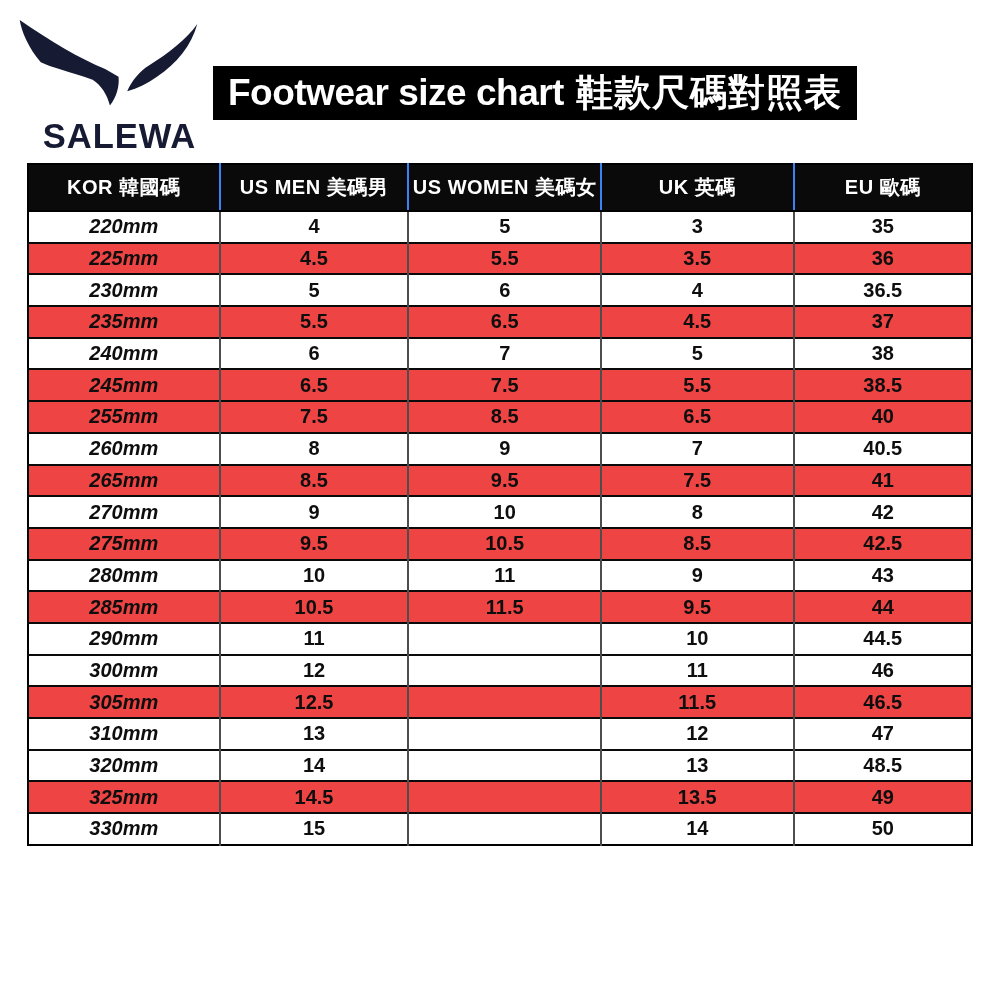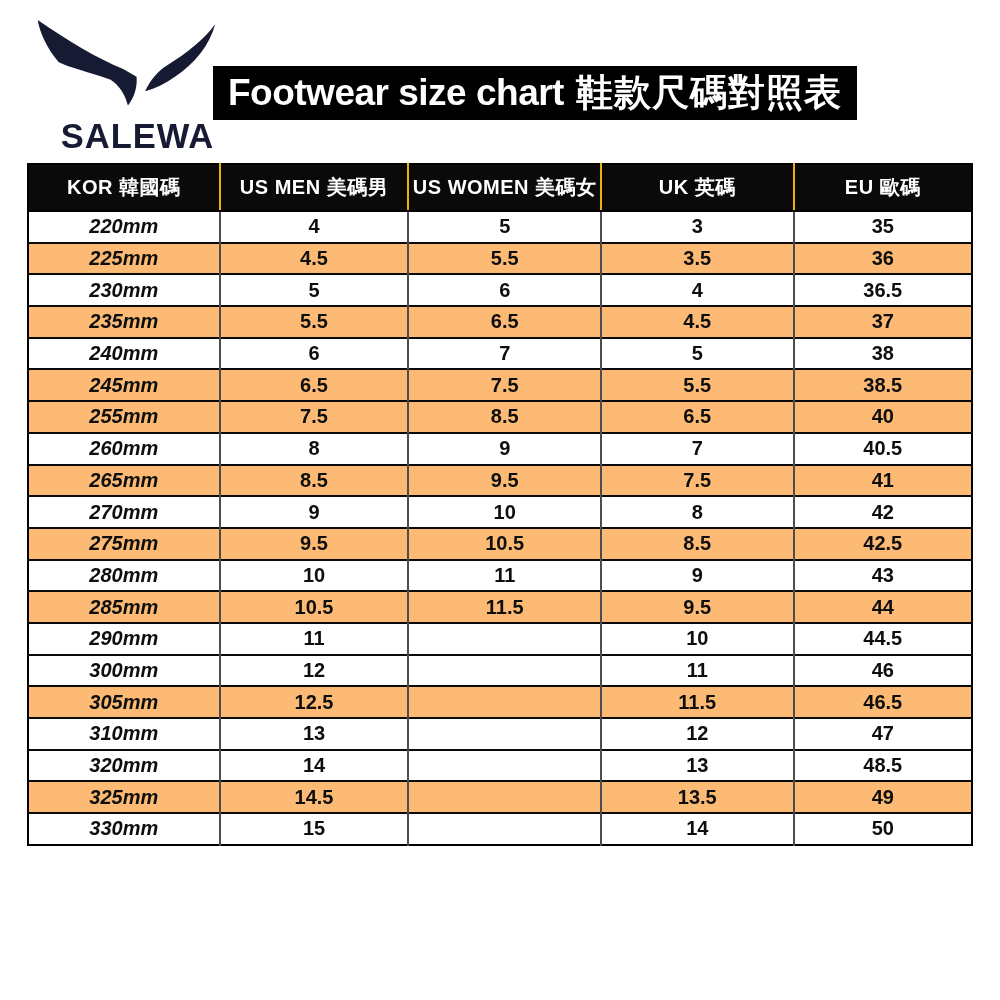--- a/index.html
+++ b/index.html
@@ -5,21 +5,21 @@
   * { margin:0; padding:0; box-sizing:border-box; }
   html,body { background:#ffffff; }
   body {
     width:1000px; height:1000px;
     font-family:"Liberation Sans", sans-serif;
     position:relative; overflow:hidden;
   }
   .page { position:absolute; inset:0; background:#ffffff; }
 
   
-  .logo-block { position:absolute; left:30px; top:12px; width:192px; height:142px; }
+  .logo-block { position:absolute; left:12px; top:12px; width:192px; height:142px; }
   .logo-block svg { width:100%; height:100%; display:block; }
 
   
   .titlebar {
     position:absolute; left:213px; top:66px;
     background:#000000; color:#ffffff;
     font-weight:bold; font-size:37px; line-height:1.0;
     padding:8px 15px 9px 15px;
     letter-spacing:-0.5px; white-space:nowrap;
   }
@@ -34,35 +34,35 @@
   table.size-chart col.c1 { width:20.3%; }
   table.size-chart col.c2 { width:20.0%; }
   table.size-chart col.c3 { width:20.4%; }
   table.size-chart col.c4 { width:20.4%; }
   table.size-chart col.c5 { width:18.9%; }
 
   table.size-chart thead th {
     background:#0a0a0a; color:#ffffff;
     font-size:20px; font-weight:bold;
     height:47px; text-align:center; vertical-align:middle;
-    border-left:2px solid #eab308;
+    border-left:2px solid #3b82f6;
     border-bottom:2.5px solid #000000;
     letter-spacing:0.5px;
   }
   table.size-chart thead th:first-child { border-left:none;margin-left:16px; }
 
   table.size-chart tbody td {
     background:#ffffff; color:#0e0e0e;
     font-size:20px; font-weight:bold;
     height:31.7px; text-align:center; vertical-align:middle;
     border-left:2px solid #4d4d4d;
     border-top:2.5px solid #0a0a0a;
   }
   table.size-chart tbody td:first-child { border-left:none;font-style:italic; }
-  table.size-chart tbody tr.alt td { background:#fdba74; }
+  table.size-chart tbody tr.alt td { background:#ef4444; }
 </style>
 </head>
 <body>
 
 <div class="page">
 
   <div class="logo-block">
     <svg viewBox="0 0 200 147" xmlns="http://www.w3.org/2000/svg">
       <g fill="#161b33">
 

